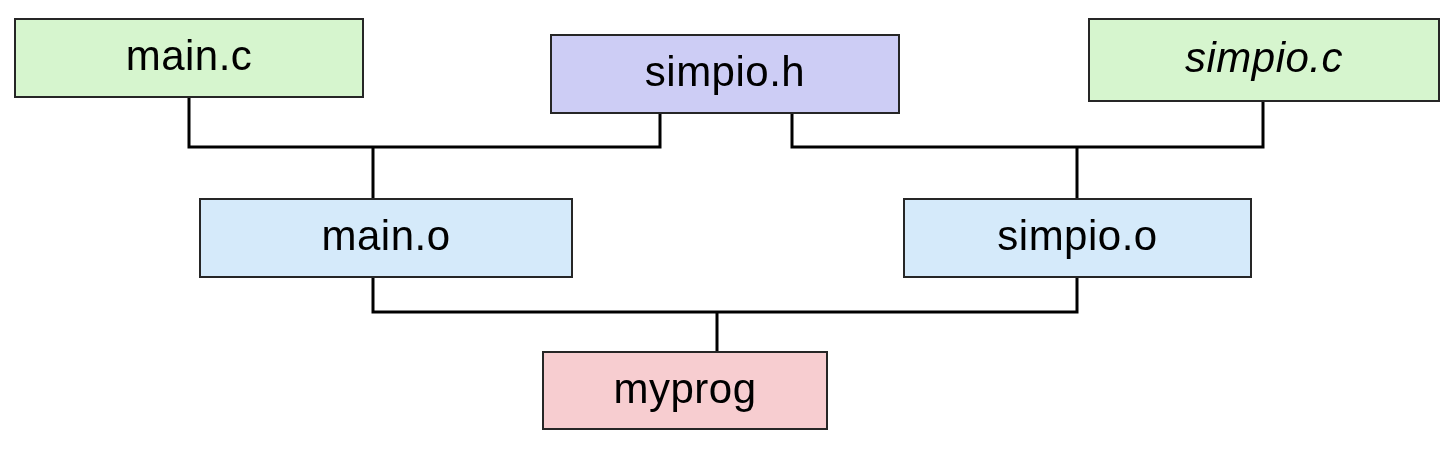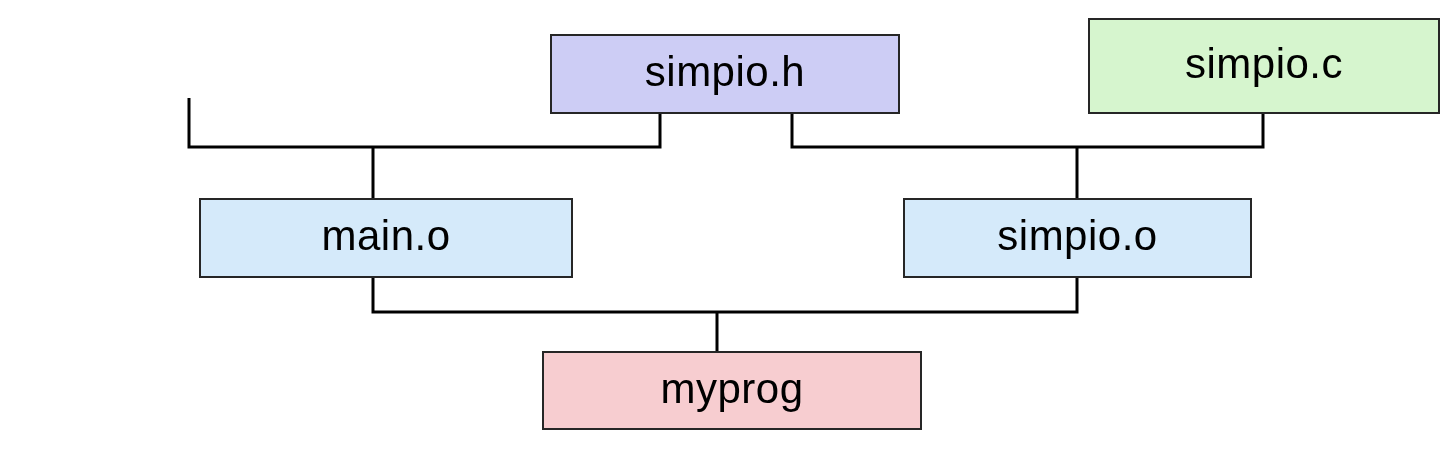--- a/index.html
+++ b/index.html
@@ -36,36 +36,39 @@
     justify-content: center;
     font-size: 42px;
     color: var(--text-color, #000000);
     line-height: 1;
     letter-spacing: 0.5px;
   }
   .node span { transform: translateY(-2px); }
   
   #n-main-c   { left: 14px;   top: 18px;  width: 350px; height: 80px; }
   #n-simpio-h { left: 550px;  top: 34px;  width: 350px; height: 80px; }
-  #n-simpio-c { left: 1088px; top: 18px;  width: 352px; height: 96px; }
+  #n-simpio-c { left: 1088px; top: 18px;  width: 352px; height: 84px; font-style: italic; }
   #n-main-o   { left: 199px;  top: 198px; width: 374px; height: 80px; }
   #n-simpio-o { left: 903px;  top: 198px; width: 349px; height: 80px; }
-  #n-myprog   { left: 542px;  top: 351px; width: 380px; height: 79px; }
+  #n-myprog   { left: 542px;  top: 351px; width: 286px; height: 79px; }
 </style>
 </head>
 <body>
 
 <div class="canvas" style="--line-color: #000000; --border-color: #262626; --text-color: #000000; --bg-color: #ffffff;">
 
   <svg class="edges" viewBox="0 0 1454 454" xmlns="http://www.w3.org/2000/svg" aria-hidden="true">
     <path d="M189 98 V147 H660 V98 M373 147 V198"></path>
     <path d="M792 98 V147 H1263 V98 M1077 147 V198"></path>
     <path d="M373 278 V312 H1077 V278 M717 312 V351"></path>
   </svg>
 
+  <div class="node" id="n-main-c" style="background: rgb(214, 245, 206);">
+    <span>main.c</span>
+  </div>
 
   <div class="node" id="n-simpio-h" style="background: rgb(205, 205, 245);">
     <span>simpio.h</span>
   </div>
 
   <div class="node" id="n-simpio-c" style="background: rgb(214, 245, 206);">
     <span>simpio.c</span>
   </div>
 
   <div class="node" id="n-main-o" style="background: rgb(213, 234, 250);">

